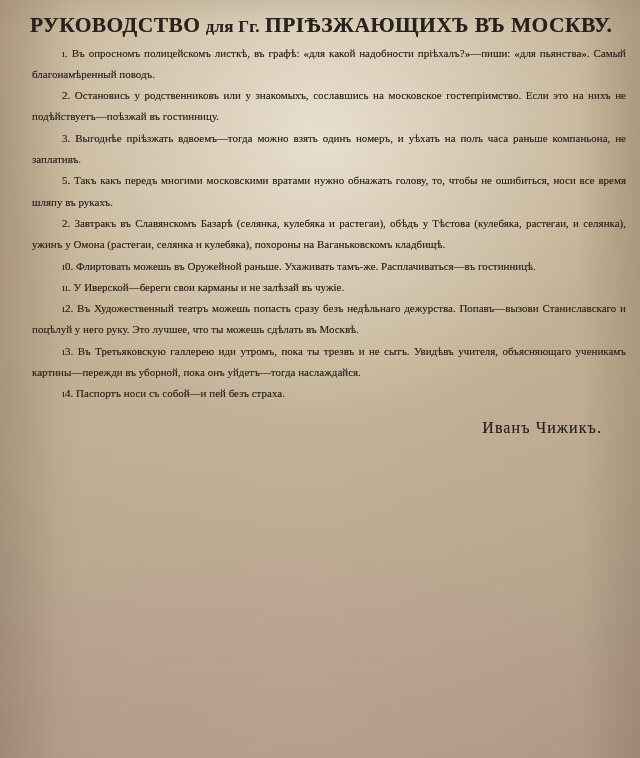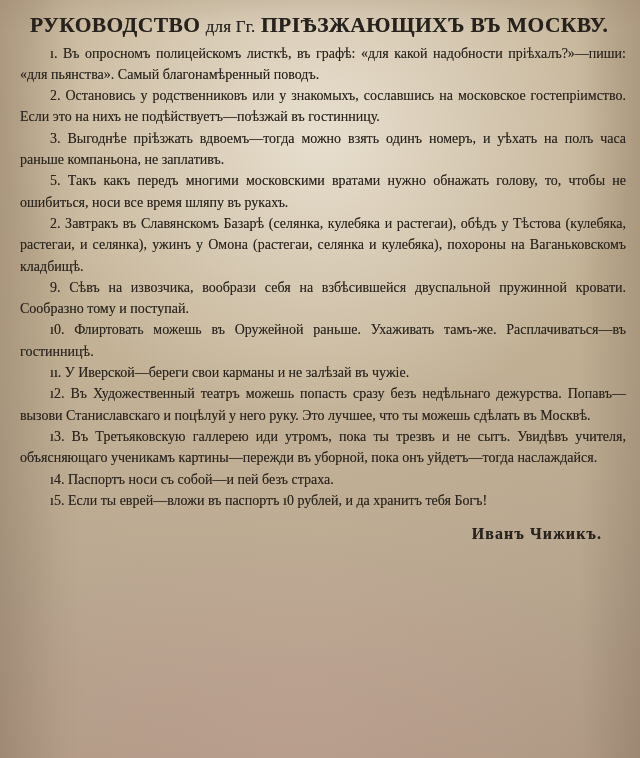--- a/index.html
+++ b/index.html
@@ -81,47 +81,47 @@
     padding: 14px 0 6px 14px;
     font-size: 21.5px;
     line-height: 1.05;
     font-weight: 700;
     letter-spacing: .1px;
     white-space: nowrap;
     color: #29241f;
     text-shadow: 0 0 .6px rgba(40,34,28,.55);
   }
   h1.doc-title .lead   { letter-spacing: .4px; }
-  h1.doc-title .small  { font-size: 17px; font-weight: 400; letter-spacing: .2px; margin-top: 27px; }
+  h1.doc-title .small  { font-size: 17px; font-weight: 700; letter-spacing: .2px; margin-top: 27px; }
 
   .rules {
     margin: 0;
     padding: 0;
     list-style: none;
   }
   .rules li {
-    margin: 0 0 0 4px;
+    margin: 0 0 0 16px;
     padding: 0 0 0 0;
-    font-size: 14px;
+    font-size: 11px;
     line-height: 21.3px;
     text-align: justify;
     text-justify: inter-word;
     text-indent: 30px;
     color: #2b2620;
     text-shadow: 0 0 .5px rgba(45,38,30,.5);
     -webkit-font-smoothing: antialiased;
   }
   .rules li:last-child { margin-bottom: 0; }
 
   .signature {
     margin: 14px 0 0 0;
     padding-right: 24px;
     text-align: right;
     font-size: 16px;
-    font-weight: 700;
+    font-weight: 400;
     letter-spacing: 1.1px;
     color: #29241f;
     text-shadow: 0 0 .6px rgba(40,34,28,.5);
   }
 
   
   .content { filter: saturate(.96) contrast(1.02); }
 </style>
 </head>
 <body>
@@ -141,25 +141,23 @@
       <span class="small">для Гг.</span>
       <span class="lead">ПРІѢЗЖАЮЩИХЪ ВЪ МОСКВУ.</span>
     </h1>
 
     <ol class="rules">
       <li>ı. Въ опросномъ полицейскомъ листкѣ, въ графѣ: «для какой надобности пріѣхалъ?»—пиши: «для пьянства». Самый благонамѣренный поводъ.</li>
       <li>2. Остановись у родственниковъ или у знакомыхъ, сославшись на московское гостепріимство. Если это на нихъ не подѣйствуетъ—поѣзжай въ гостинницу.</li>
       <li>3. Выгоднѣе пріѣзжать вдвоемъ—тогда можно взять одинъ номеръ, и уѣхать на полъ часа раньше компаньона, не заплативъ.</li>
       <li>5. Такъ какъ передъ многими московскими вратами нужно обнажать голову, то, чтобы не ошибиться, носи все время шляпу въ рукахъ.</li>
       <li>2. Завтракъ въ Славянскомъ Базарѣ (селянка, кулебяка и растегаи), обѣдъ у Тѣстова (кулебяка, растегаи, и селянка), ужинъ у Омона (растегаи, селянка и кулебяка), похороны на Ваганьковскомъ кладбищѣ.</li>
-      <li>9. Сѣвъ на извозчика, вообрази себя на взбѣсившейся двуспальной пружинной кровати. Сообразно тому и поступай.</li>
       <li>ı0. Флиртовать можешь въ Оружейной раньше. Ухаживать тамъ-же. Расплачиваться—въ гостинницѣ.</li>
       <li>ıı. У Иверской—береги свои карманы и не залѣзай въ чужіе.</li>
       <li>ı2. Въ Художественный театръ можешь попасть сразу безъ недѣльнаго дежурства. Попавъ—вызови Станиславскаго и поцѣлуй у него руку. Это лучшее, что ты можешь сдѣлать въ Москвѣ.</li>
       <li>ı3. Въ Третьяковскую галлерею иди утромъ, пока ты трезвъ и не сытъ. Увидѣвъ учителя, объясняющаго ученикамъ картины—пережди въ уборной, пока онъ уйдетъ—тогда наслаждайся.</li>
       <li>ı4. Паспортъ носи съ собой—и пей безъ страха.</li>
-      <li>ı5. Если ты еврей—вложи въ паспортъ ı0 рублей, и да хранитъ тебя Богъ!</li>
     </ol>
 
     <div class="signature">Иванъ Чижикъ.</div>
 
   </div>
 </div>
 
 </body></html>

